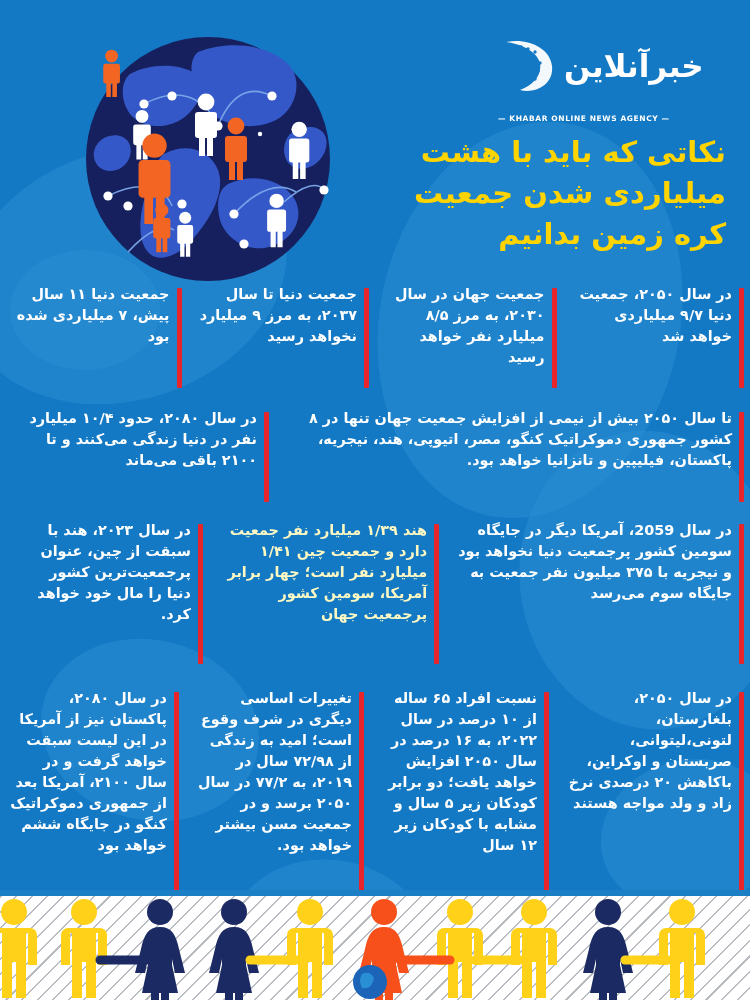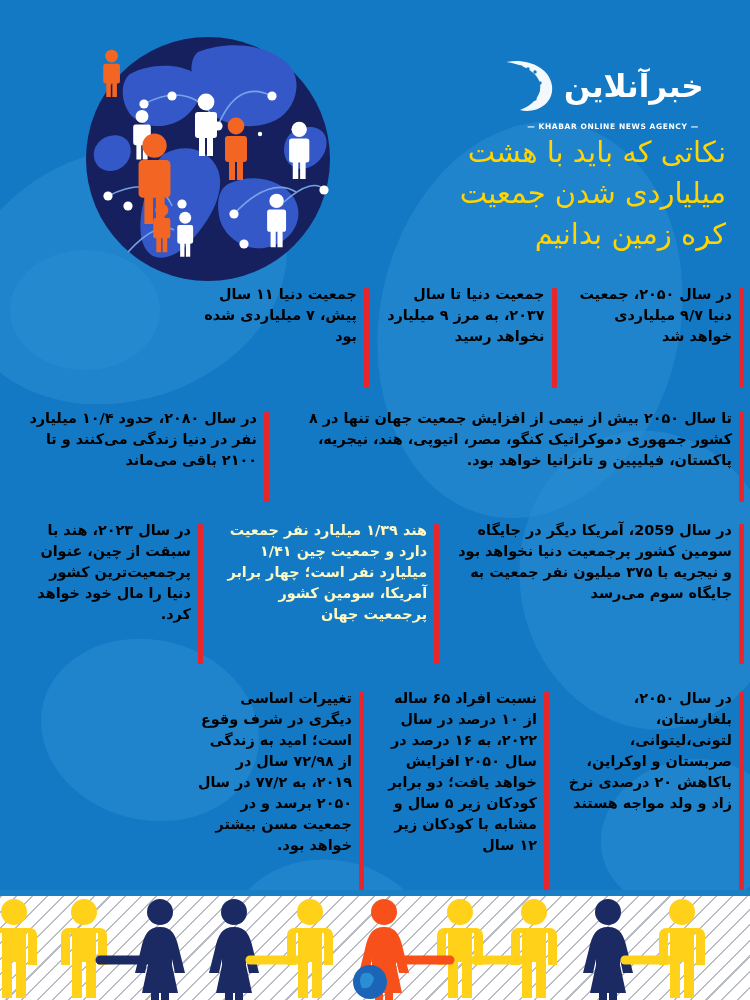--- a/index.html
+++ b/index.html
@@ -22,32 +22,32 @@
   .blob.b1 { width:330px; height:250px; left:-40px; top:150px; transform:rotate(-18deg); }
   .blob.b2 { width:300px; height:400px; left:380px; top:120px; transform:rotate(12deg); }
   .blob.b3 { width:260px; height:300px; left:520px; top:430px; transform:rotate(-10deg); }
   .blob.b4 { width:220px; height:180px; left:40px; top:640px; transform:rotate(14deg); }
   .blob.b5 { width:180px; height:150px; left:600px; top:760px; transform:rotate(-14deg); }
   .blob.b6 { width:150px; height:120px; left:10px; top:250px; }
   .blob.b7 { width:200px; height:160px; left:230px; top:860px; transform:rotate(8deg);}
 
   
   .globe-wrap { position:absolute; left:68px; top:34px; width:290px; height:250px; }
-  .logo-wrap { position:absolute; right:22px; top:56px; width:230px; height:80px; }
+  .logo-wrap { position:absolute; right:22px; top:36px; width:230px; height:80px; }
   .logo-text { color:#fff; font-size:31px; font-weight:bold; text-align:center;
                letter-spacing:-1px; line-height:1; }
-  .logo-sub { color:#fff; font-size:7.5px; letter-spacing:.6px; text-align:center;
-              margin-top:6px; direction:ltr; font-weight:bold; }
+  .logo-sub { color:#fff; font-size:7.5px; letter-spacing:.6px; text-align:left;
+              margin-top:18px; direction:ltr; font-weight:bold; }
   .headline { position:absolute; right:24px; top:132px; width:320px; text-align:right;
-              color:#ffd400; font-size:29px; font-weight:normal; line-height:1.42; }
+              color:#ffd400; font-size:29px; font-weight:bold; line-height:1.42; }
 
   
   .facts { position:absolute; left:0; top:278px; width:750px; }
   .row { display:flex; flex-direction:row; width:750px; align-items:stretch; }
-  .cell { position:relative; padding:6px 18px 6px 10px; color:#000000;
+  .cell { position:relative; padding:6px 18px 6px 10px; color:#ffffff;
           font-size:14.4px; line-height:1.46; font-weight:bold; text-align:right; }
   .cell::after { content:""; position:absolute; right:6px; top:10px; bottom:8px;
                  width:5px; background:#e8252a; border-radius:1px; }
   .cell.yellow { color:#fef9c3; }
   .r1 .cell { width:187.5px; height:118px; }
   .r2 .cell.wide { width:475px; height:108px; }
   .r2 .cell.narrow { width:275px; height:108px; }
   .r3 .cell.c1 { width:310px; height:158px; }
   .r3 .cell.c2 { width:240px; height:158px; }
   .r3 .cell.c3 { width:200px; height:158px;margin-left:12px; }
@@ -183,39 +183,41 @@
     </div>
     <div class="logo-sub">— KHABAR ONLINE NEWS AGENCY —</div>
   </div>
 
   <div class="headline">نکاتی که باید با هشت میلیاردی شدن جمعیت کره زمین بدانیم</div>
 
   <div class="facts">
 
     <div class="row r1">
       <div class="cell">در سال ۲۰۵۰، جمعیت دنیا ۹/۷ میلیاردی خواهد شد</div>
+      <div class="cell">جمعیت جهان در سال ۲۰۳۰، به مرز ۸/۵ میلیارد نفر خواهد رسید</div>
       <div class="cell">جمعیت دنیا تا سال ۲۰۳۷، به مرز ۹ میلیارد نخواهد رسید</div>
       <div class="cell">جمعیت دنیا ۱۱ سال پیش، ۷ میلیاردی شده بود</div>
     </div>
 
     <div class="row r2">
       <div class="cell wide">تا سال ۲۰۵۰ بیش از نیمی از افزایش جمعیت جهان تنها در ۸ کشور جمهوری دموکراتیک کنگو، مصر، اتیوپی، هند، نیجریه، پاکستان، فیلیپین و تانزانیا خواهد بود.</div>
       <div class="cell narrow">در سال ۲۰۸۰، حدود ۱۰/۴ میلیارد نفر در دنیا زندگی می‌کنند و تا ۲۱۰۰ باقی می‌ماند</div>
     </div>
 
     <div class="row r3">
       <div class="cell c1">در سال 2059، آمریکا دیگر در جایگاه سومین کشور پرجمعیت دنیا نخواهد بود و نیجریه با ۳۷۵ میلیون نفر جمعیت به جایگاه سوم می‌رسد</div>
       <div class="cell c2 yellow">هند ۱/۳۹ میلیارد نفر جمعیت دارد و جمعیت چین ۱/۴۱ میلیارد نفر است؛ چهار برابر آمریکا، سومین کشور پرجمعیت جهان</div>
       <div class="cell c3">در سال ۲۰۲۳، هند با سبقت از چین، عنوان پرجمعیت‌ترین کشور دنیا را مال خود خواهد کرد.</div>
     </div>
 
     <div class="row r4">
       <div class="cell c1">در سال ۲۰۵۰، بلغارستان، لتونی،لیتوانی، صربستان و اوکراین، باکاهش ۲۰ درصدی نرخ زاد و ولد مواجه هستند</div>
       <div class="cell c2">نسبت افراد ۶۵ ساله از ۱۰ درصد در سال ۲۰۲۲، به ۱۶ درصد در سال ۲۰۵۰ افزایش خواهد یافت؛ دو برابر کودکان زیر ۵ سال و مشابه با کودکان زیر ۱۲ سال</div>
       <div class="cell c3">تغییرات اساسی دیگری در شرف وقوع است؛ امید به زندگی از ۷۲/۹۸ سال در ۲۰۱۹، به ۷۷/۲ در سال ۲۰۵۰ برسد و در جمعیت مسن بیشتر خواهد بود.</div>
+      <div class="cell c4">در سال ۲۰۸۰، پاکستان نیز از آمریکا در این لیست سبقت خواهد گرفت و در سال ۲۱۰۰، آمریکا بعد از جمهوری دموکراتیک کنگو در جایگاه ششم خواهد بود</div>
     </div>
 
   </div>
 
   <div class="bottom">
     <div class="hatch"></div>
     <div class="topline"></div>
     <svg width="750" height="110" viewBox="0 0 750 110" style="position:absolute;left:0;top:0">
       <defs>
         <g id="man">

